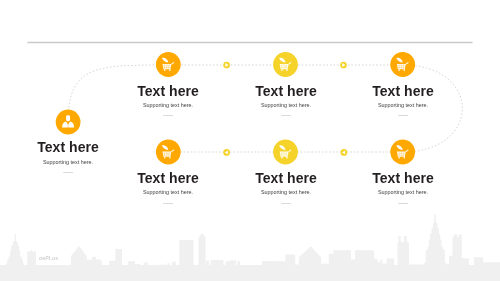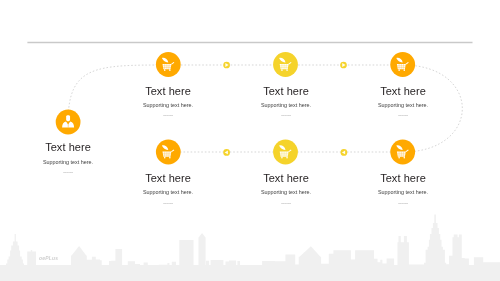--- a/index.html
+++ b/index.html
@@ -1,20 +1,20 @@
 <!DOCTYPE html>
 <html><head>
 <meta charset="utf-8">
 <style>
   html,body{margin:0;padding:0;background:#fff;}
   body{width:500px;height:281px;overflow:hidden;font-family:"Liberation Sans",sans-serif;}
   #slide{position:relative;width:500px;height:281px;background:#fff;overflow:hidden;}
   svg.layer{position:absolute;left:0;top:0;}
   .label{position:absolute;text-align:center;white-space:nowrap;transform:translateX(-50%) translateZ(0);will-change:transform;}
-  .title{font-weight:normal;font-size:11px;letter-spacing:0.05px;color:#231f20;line-height:9px;}
+  .title{font-weight:bold;font-size:14px;letter-spacing:0.05px;color:#231f20;line-height:9px;}
   .sub{font-size:5.4px;color:#3d3d3d;line-height:6px;}
   .tiny{font-size:1.6px;color:#8f8f8f;line-height:3px;letter-spacing:0.05px;}
   .wm{position:absolute;left:38.5px;top:255px;font-size:5px;color:#cfcfcf;letter-spacing:0.2px;font-weight:bold;transform:translateZ(0);will-change:transform;font-style:italic;}
 </style>
 </head>
 <body>
 
 <div id="slide">
 
   <svg class="layer" id="skyline-layer" width="500" height="281" viewBox="0 0 500 281">

